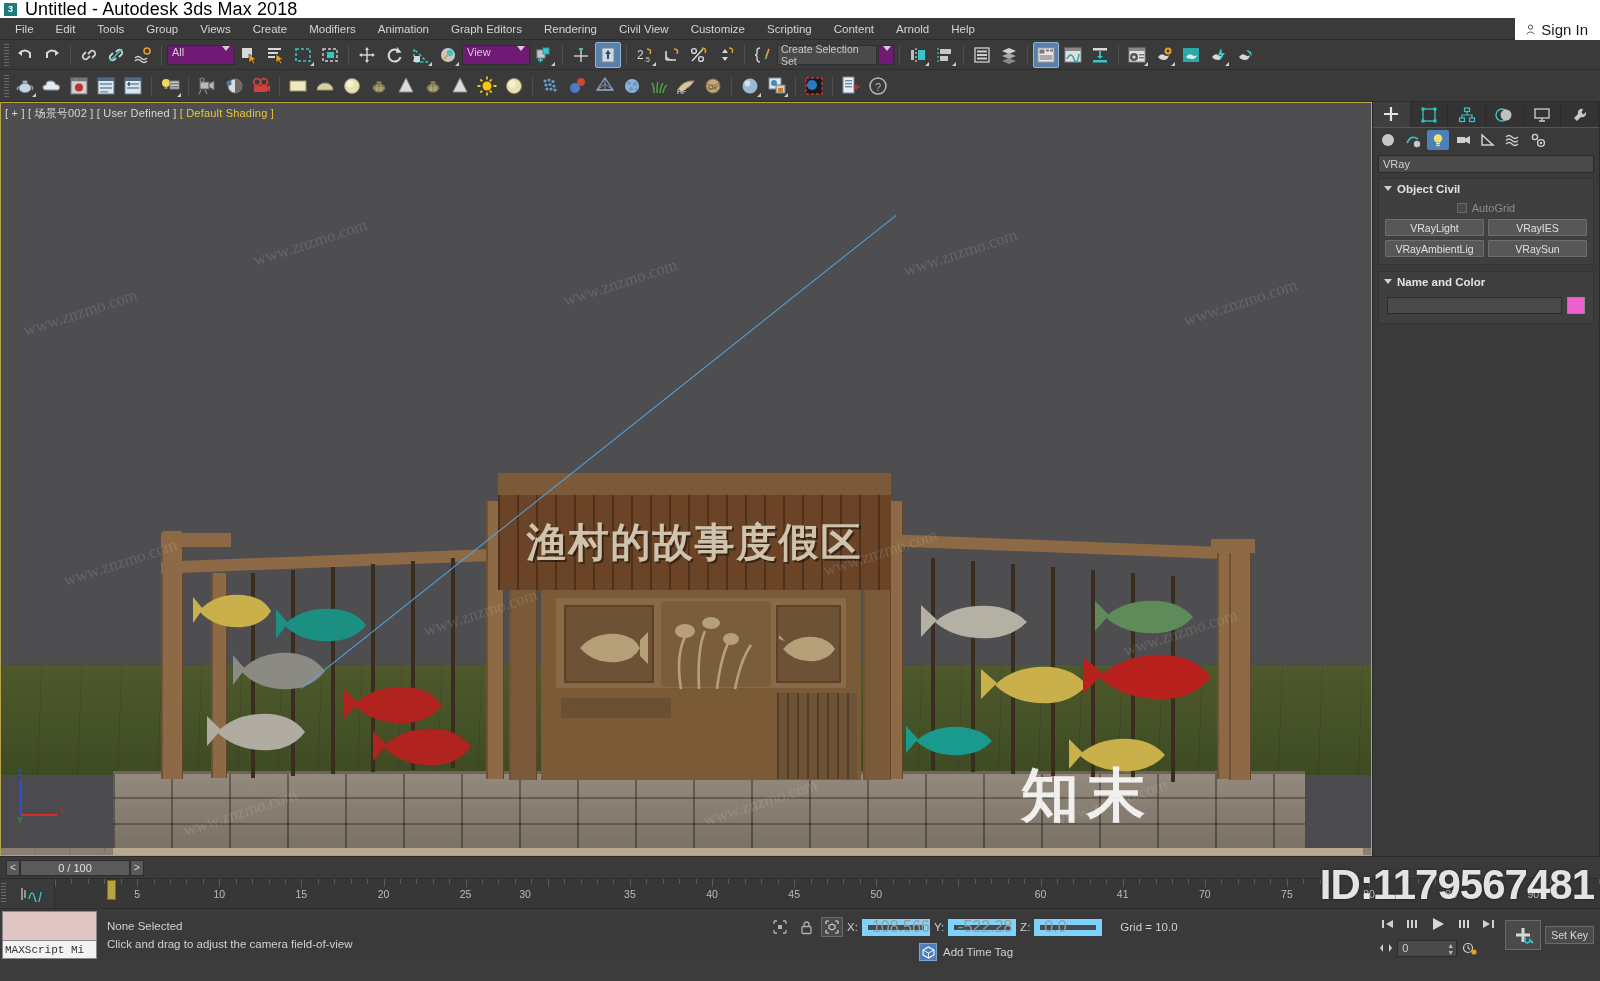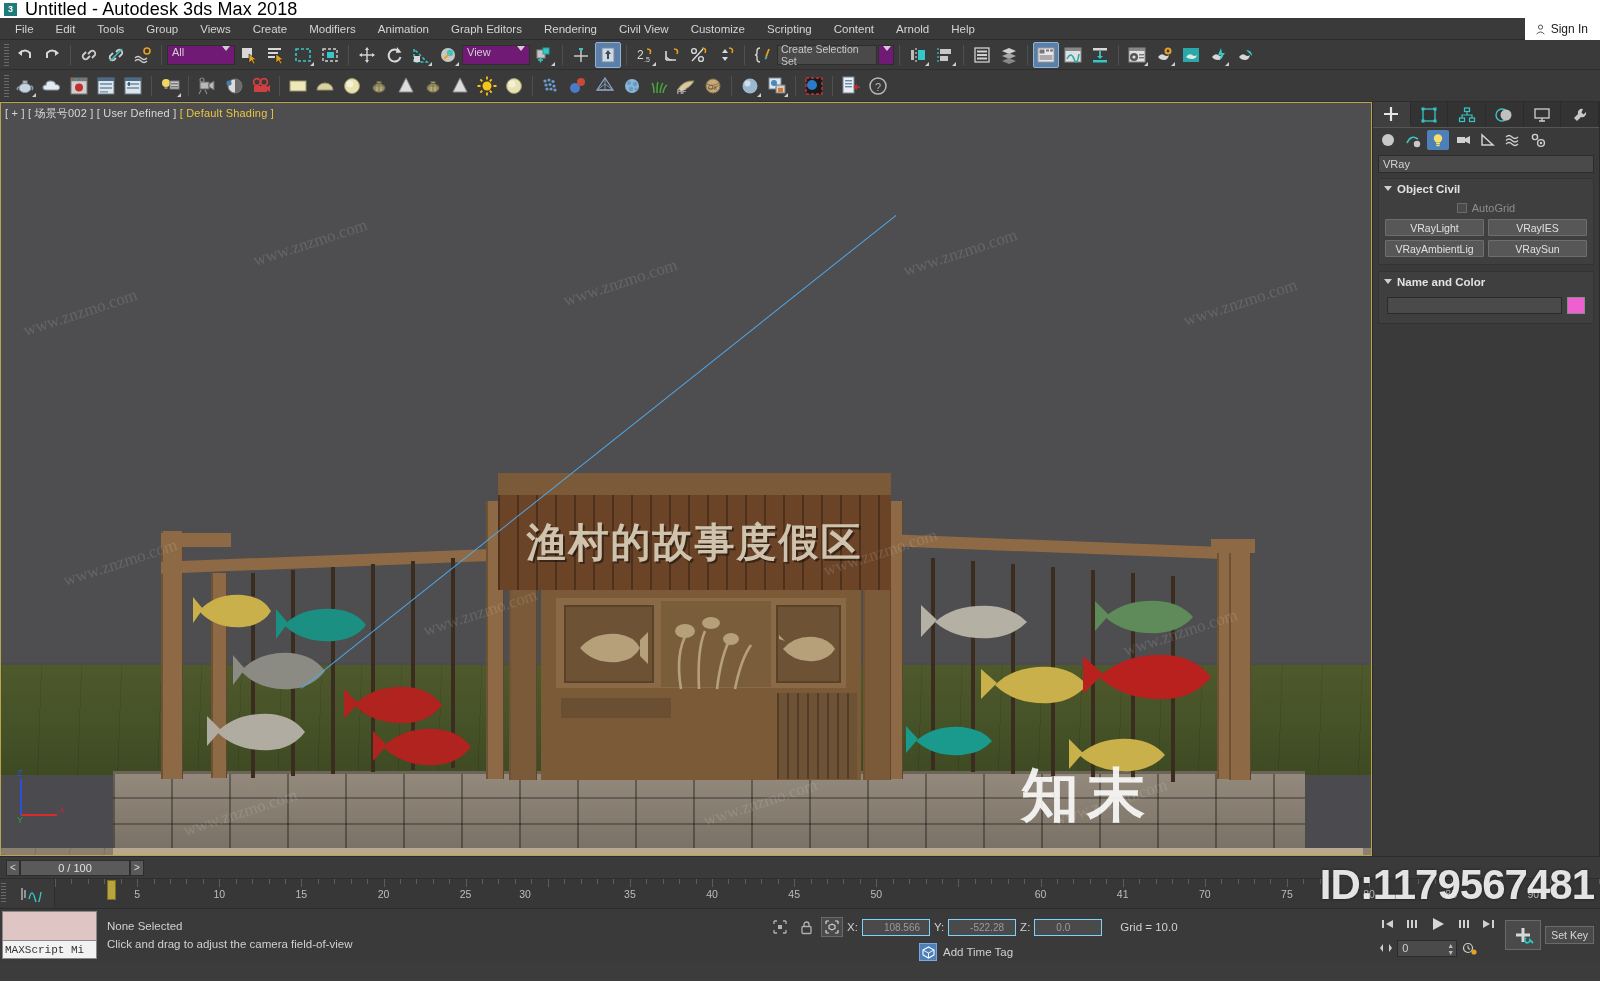--- a/index.html
+++ b/index.html
@@ -14,21 +14,21 @@
     justify-content:center; margin-right:8px; }
   .titlebar .ttext { font-size:18px; letter-spacing:.1px; }
 
   
   .menubar { height:22px; background:#3a3a3a; display:flex; align-items:center;
     padding-left:4px; border-bottom:1px solid #2b2b2b; position:relative; }
   .menubar .mi { font-size:11.5px; color:#d4d4d4; padding:2px 11px; cursor:default;
     white-space:nowrap; }
   .signin { position:absolute; right:0; top:0; height:22px; background:#ffffff;
     color:#1a1a1a; display:flex; align-items:center; gap:5px; padding:0 12px 0 10px;
-    font-size:12px; }
+    font-size:15px; }
   .signin .uicon { width:11px; height:11px; display:inline-block; }
 
   
   .toolbar { background:#3a3a3a; display:flex; align-items:center; gap:1px;
     padding:2px 2px; border-bottom:1px solid #2e2e2e; }
   .tb1 { height:30px; }
   .tb2 { height:32px; }
   .grip { width:5px; height:22px; margin:0 2px;
     background:repeating-linear-gradient(to bottom,#6a6a6a 0 1px,transparent 1px 3px); }
   .sep { width:1px; height:20px; background:#2a2a2a; margin:0 4px;
@@ -159,22 +159,22 @@
   .ms-box { width:95px; border:1px solid #888; margin:2px; background:#2f2f2f;
     display:flex; flex-direction:column; }
   .ms-top { flex:1; background:#e0c5c5; border-bottom:1px solid #888; }
   .ms-bot { height:17px; background:#f2f2f2; color:#333; font-size:11px;
     font-family:"Liberation Mono", monospace; display:flex; align-items:center;
     padding-left:2px; overflow:hidden; }
   .prompts { width:670px; display:flex; flex-direction:column;
     justify-content:center; padding-left:8px; gap:6px; }
   .prompt { font-size:11.5px; color:#d0d0d0; }
   .coords { display:flex; align-items:center; gap:4px; padding-top:8px; }
-  .cfield { width:68px; height:17px; background:#4a4a4a; border:1px solid #7dd3fc;
-    color:#9a9a9a; font-size:10px; display:flex; align-items:center; padding-left:21px; }
+  .cfield { width:68px; height:17px; background:#4a4a4a; border:6px solid #7dd3fc;
+    color:#9a9a9a; font-size:16px; display:flex; align-items:center; padding-left:4px; }
   .clab { font-size:11.5px; color:#d0d0d0; }
   .gridtxt { font-size:11.5px; color:#d0d0d0; margin-left:14px; }
   .sb-row2 { display:flex; align-items:center; gap:6px; }
   .timetag { display:flex; align-items:center; gap:5px; font-size:11.5px; color:#d0d0d0; }
   .ttbtn { width:18px; height:18px; background:#4d7fb8; border:1px solid #7aa8d8;
     display:flex; align-items:center; justify-content:center; }
   .anim-ctl { display:flex; align-items:center; gap:2px; }
   .spin { width:60px; height:17px; background:#4a4a4a; border:1px solid #2b2b2b;
     color:#cfcfcf; font-size:11px; display:flex; align-items:center; padding-left:4px;
     position:relative; }

